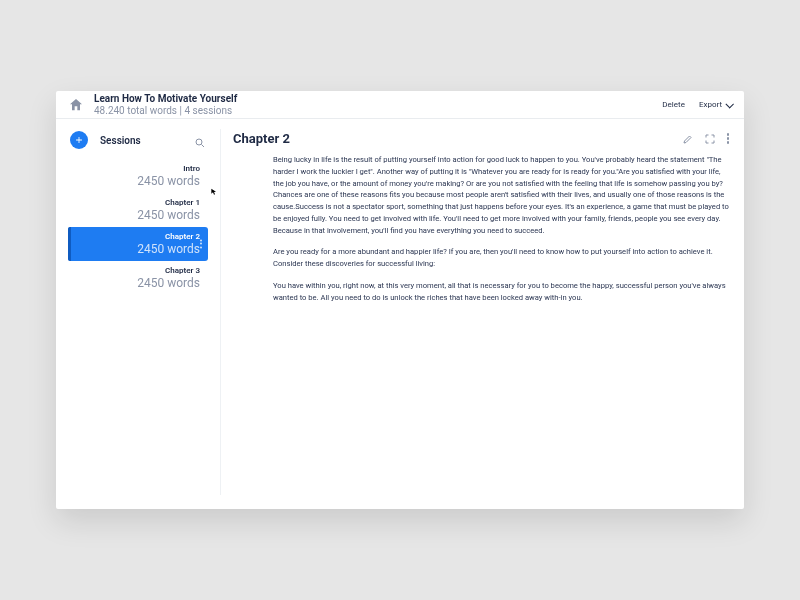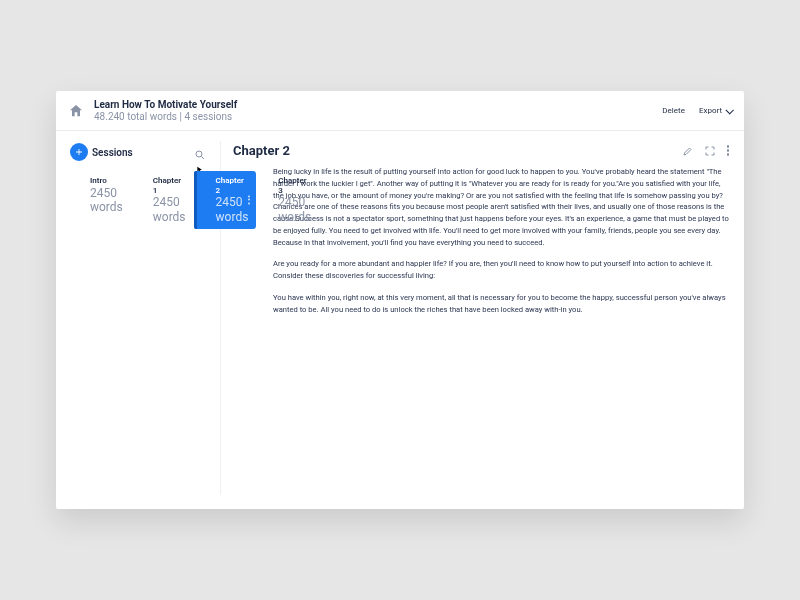--- a/index.html
+++ b/index.html
@@ -17,21 +17,21 @@
     height: 418px;
     background: #fff;
     box-shadow: 0 12px 30px rgba(0,0,0,0.12);
     display: flex;
     flex-direction: column;
     border-radius: 2px;
     overflow: hidden;
   }
   
   .header {
-    height: 40px;
+    height: 28px;
     display: flex;
     align-items: center;
     padding: 0 12px;
     border-bottom: 1px solid #e9ecef;
   }
   .home-icon {
     width: 16px; height: 16px;
     color: #8a93a6;
     flex: 0 0 auto;
     margin-right: 10px;
@@ -67,21 +67,21 @@
   
   .sidebar {
     width: 140px;
     flex: 0 0 auto;
     display: flex;
     flex-direction: column;
   }
   .sidebar-head {
     display: flex;
     align-items: center;
-    gap: 4px;
+    gap: 12px;
     padding: 2px 2px 10px 2px;
   }
   .add-btn {
     width: 18px; height: 18px;
     border-radius: 50%;
     background: #1e7cf2;
     color: #fff;
     display: flex; align-items: center; justify-content: center;
     font-size: 12px; font-weight: 700;
     cursor: pointer;
@@ -91,21 +91,21 @@
     font-size: 10px;
     font-weight: 600;
     color: #1f2a44;
     flex: 1;
   }
   .search-icon {
     width: 12px; height: 12px;
     color: #8a93a6;
     cursor: pointer;
   }
-  .session-list { display: flex; flex-direction: row; }
+  .session-list { display: flex; flex-direction: column; text-align: right; }
   .session-item {
     padding: 5px 8px 5px 22px;
     cursor: pointer;
     border-radius: 3px;
     position: relative;
   }
   .session-item .s-title { font-size: 8px; font-weight: 600; color: #1f2a44; line-height: 1.2; }
   .session-item .s-sub { font-size: 12px; color: #8a93a6; line-height: 1.2; }
   .session-item.active {
     background: #1e7cf2;

